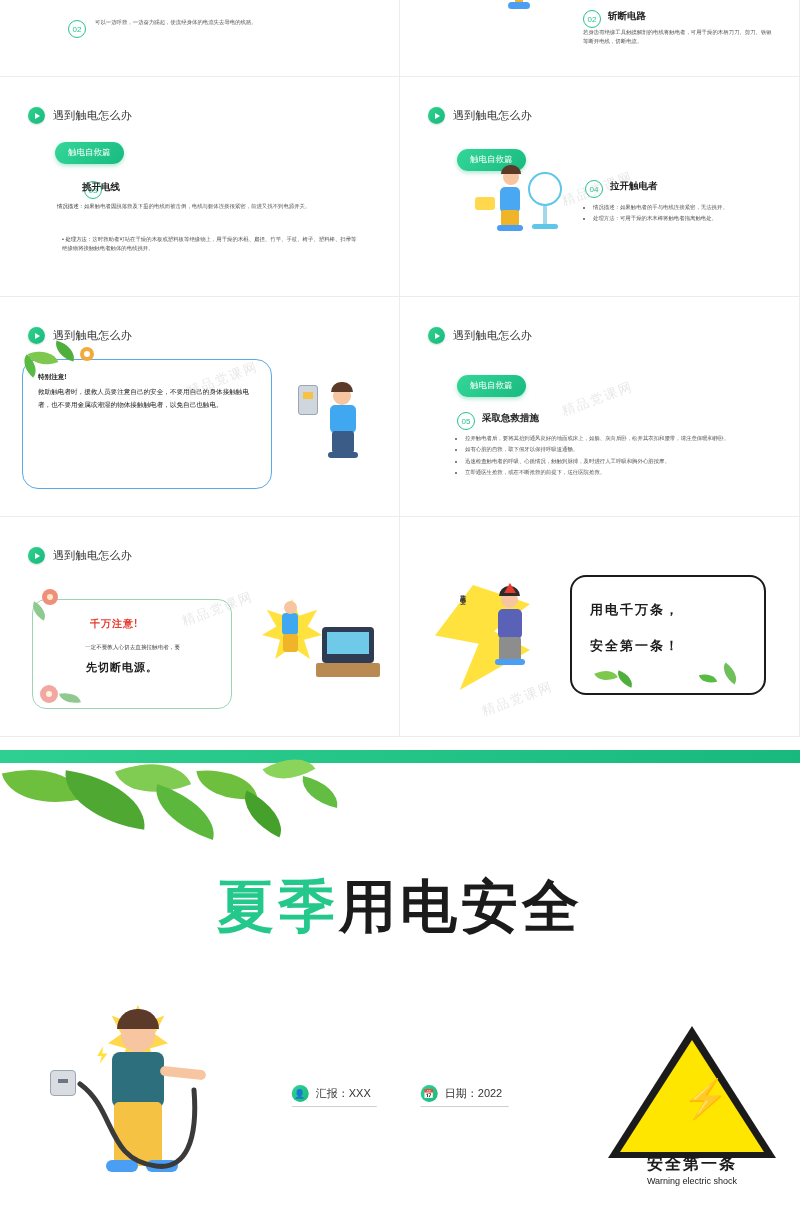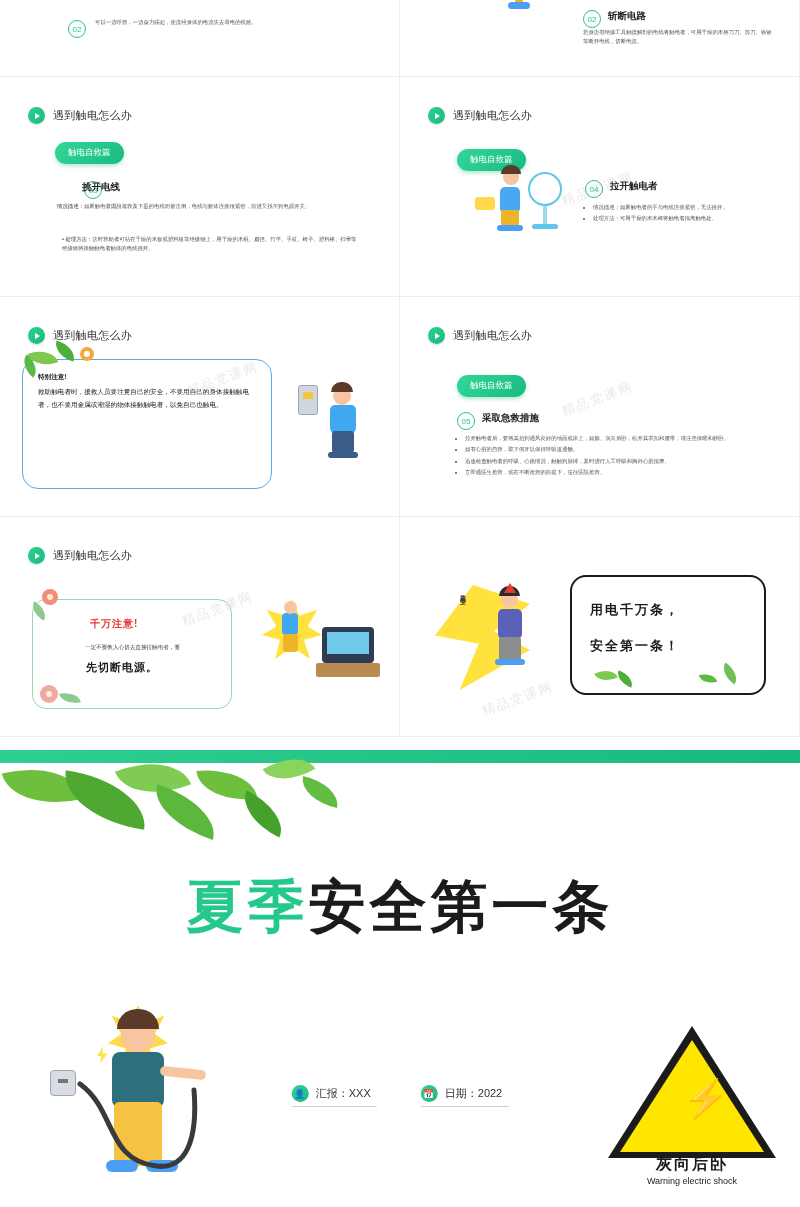--- a/index.html
+++ b/index.html
@@ -482,21 +482,21 @@
     <div class="leaf" style="top:26px; left:62px; width:86px; height:48px; background:#4fa832; transform:rotate(8deg);"></div>
     <div class="leaf" style="top:8px; left:120px; width:66px; height:40px; background:#80cc52; transform:rotate(-22deg);"></div>
     <div class="leaf" style="top:44px; left:150px; width:70px; height:36px; background:#5cb83c; transform:rotate(18deg);"></div>
     <div class="leaf" style="top:18px; left:198px; width:58px; height:34px; background:#6fbf3e; transform:rotate(-6deg);"></div>
     <div class="leaf" style="top:50px; left:238px; width:50px; height:28px; background:#46a02c; transform:rotate(26deg);"></div>
     <div class="leaf" style="top:6px; left:266px; width:46px; height:26px; background:#8ad45c; transform:rotate(-30deg);"></div>
     <div class="leaf" style="top:30px; left:300px; width:40px; height:24px; background:#62bd42; transform:rotate(12deg);"></div>
 
 
     <div class="cover-title">
-      <span class="g">夏季</span><span class="k">安全第一条</span>
+      <span class="g">夏季</span><span class="k">用电安全</span>
     </div>
 
 
     <div class="meta-row">
       <div class="meta-item">
         <span class="meta-ic">👤</span>
         <span class="meta-tx">汇报：XXX</span>
       </div>
       <div class="meta-item">
         <span class="meta-ic">📅</span>
@@ -518,18 +518,18 @@
       <svg style="position:absolute; top:320px; left:76px; width:130px; height:110px;">
         <path d="M4 14 C 40 40, 30 90, 80 96 C 110 100, 122 70, 118 20" stroke="#3a3a3a" stroke-width="5" fill="none" stroke-linecap="round"></path>
       </svg>
       <div class="ill" style="top:296px; left:96px; width:12px; height:18px; background:#ffe23d; clip-path:polygon(60% 0,10% 55%,48% 55%,30% 100%,95% 42%,52% 42%);"></div>
     </div>
 
     <div class="warn-box">
       <div class="warn-tri"></div>
       <div class="warn-tri-in"></div>
       <div class="bolt">⚡</div>
-      <div class="warn-t1">灰向后卧</div>
+      <div class="warn-t1">安全第一条</div>
       <div class="warn-t2">Warning electric shock</div>
     </div>
   </div>
 
 </div>
 
 </body></html>

